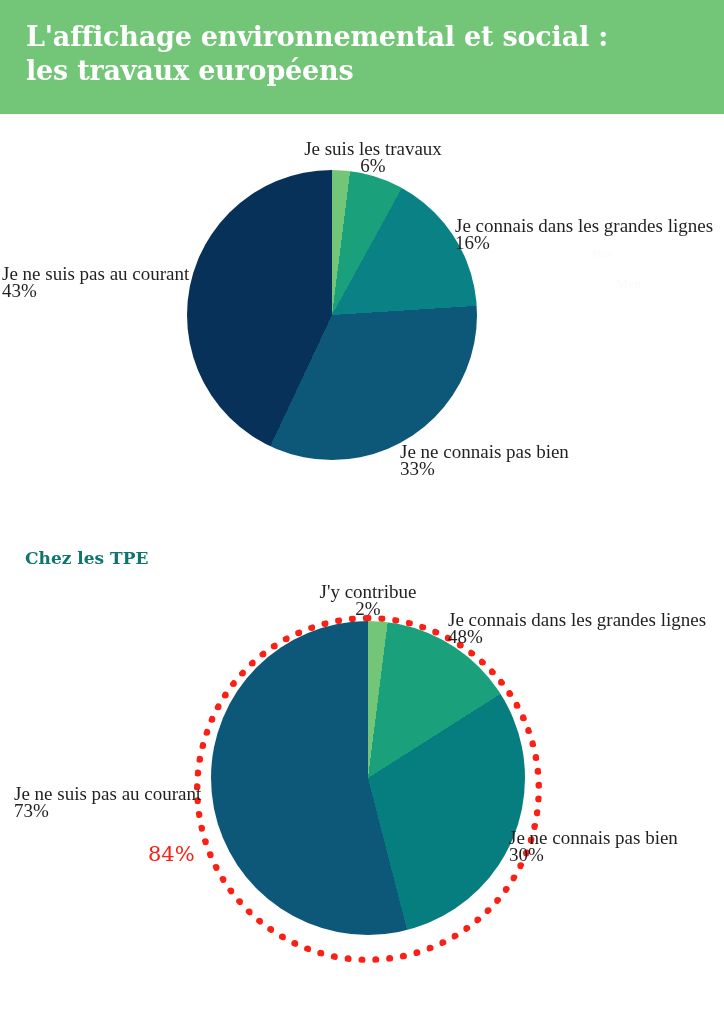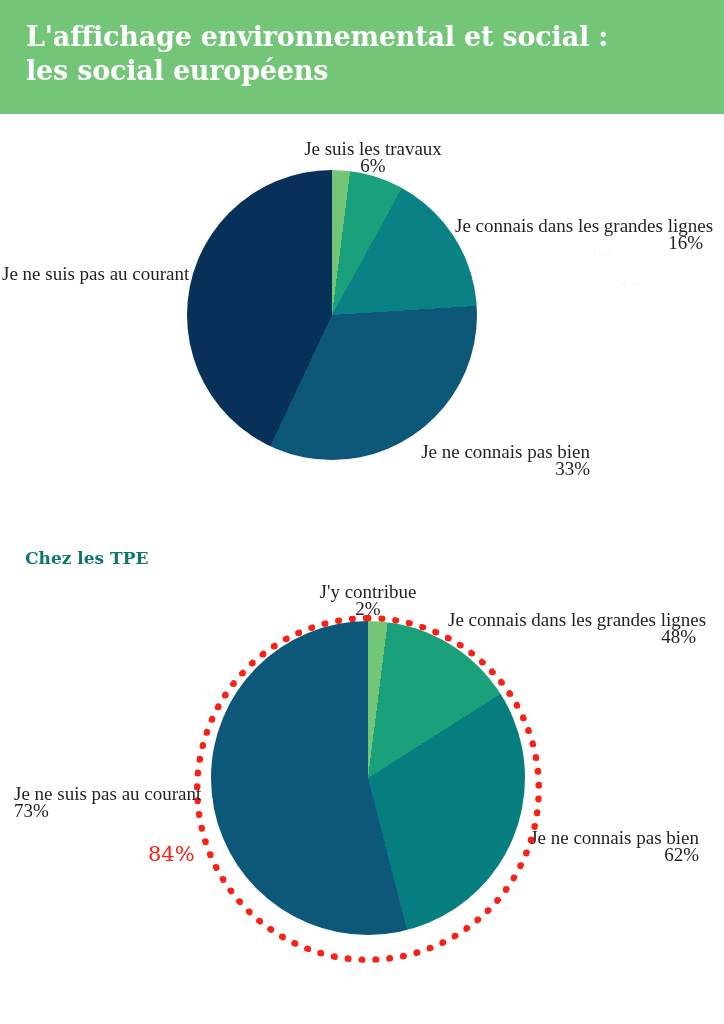--- a/index.html
+++ b/index.html
@@ -39,21 +39,21 @@
   .lbl{
     position:absolute;
     color:#231f20;
     font-family:"Liberation Serif", serif;
     font-size:19px;
     line-height:17px;
   }
   .lbl .t{display:block;white-space:nowrap;}
   .lbl .v{display:block;}
   .lbl.c{text-align:center;}
-  .lbl.r{text-align:right;}
+  .lbl.r{text-align:left;}
   .lbl.l{text-align:left;}
 
   
   .watermark{
     position:absolute;
     color:#fbfbfb;
     font-family:"Liberation Serif", serif;
     font-weight:bold;
     user-select:none;
   }
@@ -85,21 +85,21 @@
   }
 </style>
 </head>
 <body>
 
 <div class="page">
 
   <div class="header" style="background: rgb(115, 197, 120);">
     <div class="header-title" style="color: rgb(255, 255, 255);">
       <span class="l1">L'affichage environnemental et social :</span>
-      <span class="l2">les social européens</span>
+      <span class="l2">les travaux européens</span>
     </div>
   </div>
 
   <div class="chart-block" style="left:0;top:114px;width:724px;height:400px;">
 
     <div class="pie-wrap" style="left:187px;top:56px;width:290px;height:290px;">
       <div class="pie" id="pie1" style="width: 290px; height: 290px; background: conic-gradient(rgb(115, 197, 120) 0deg, rgb(115, 197, 120) 7.2deg, rgb(27, 160, 124) 7.2deg, rgb(27, 160, 124) 28.8deg, rgb(10, 129, 133) 28.8deg, rgb(10, 129, 133) 86.4deg, rgb(13, 87, 121) 86.4deg, rgb(13, 87, 121) 205.2deg, rgb(7, 49, 88) 205.2deg, rgb(7, 49, 88) 360deg);"></div>
     </div>
 
     <div class="lbl c" style="left:253px;top:26px;width:240px;">
@@ -112,20 +112,21 @@
       <span class="v">16%</span>
     </div>
 
     <div class="lbl r" style="left:400px;top:329px;width:190px;">
       <span class="t">Je ne connais pas bien</span>
       <span class="v">33%</span>
     </div>
 
     <div class="lbl l" style="left:2px;top:151px;width:186px;">
       <span class="t">Je ne suis pas au courant</span>
+      <span class="v">43%</span>
     </div>
   </div>
 
   <div class="watermark wm1">Men</div>
   <div class="watermark wm2">Men</div>
 
   <div class="section-title" style="left: 25px; top: 548px; color: #0f766e;">Chez les TPE</div>
 
   <div class="chart-block" style="left:0;top:578px;width:724px;height:420px;padding-left:24px;">
 
@@ -140,21 +141,21 @@
       <span class="v">2%</span>
     </div>
 
     <div class="lbl r" style="left:448px;top:33px;width:248px;">
       <span class="t">Je connais dans les grandes lignes</span>
       <span class="v">48%</span>
     </div>
 
     <div class="lbl r" style="left:509px;top:251px;width:190px;">
       <span class="t">Je ne connais pas bien</span>
-      <span class="v">62%</span>
+      <span class="v">30%</span>
     </div>
 
     <div class="lbl l" style="left:14px;top:207px;width:195px;">
       <span class="t">Je ne suis pas au courant</span>
       <span class="v">73%</span>
     </div>
 
     <div class="big-stat" style="left: 148px; top: 264px; color: rgb(251, 32, 21);">84%</div>
   </div>
 

